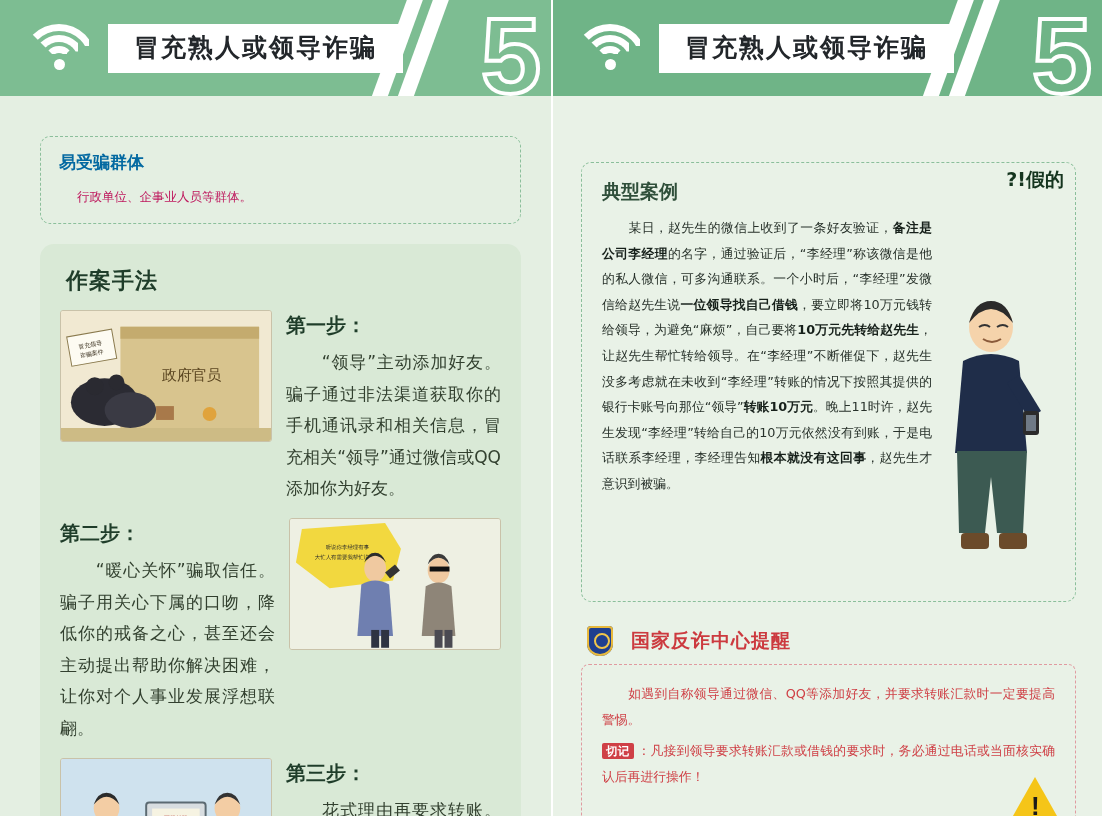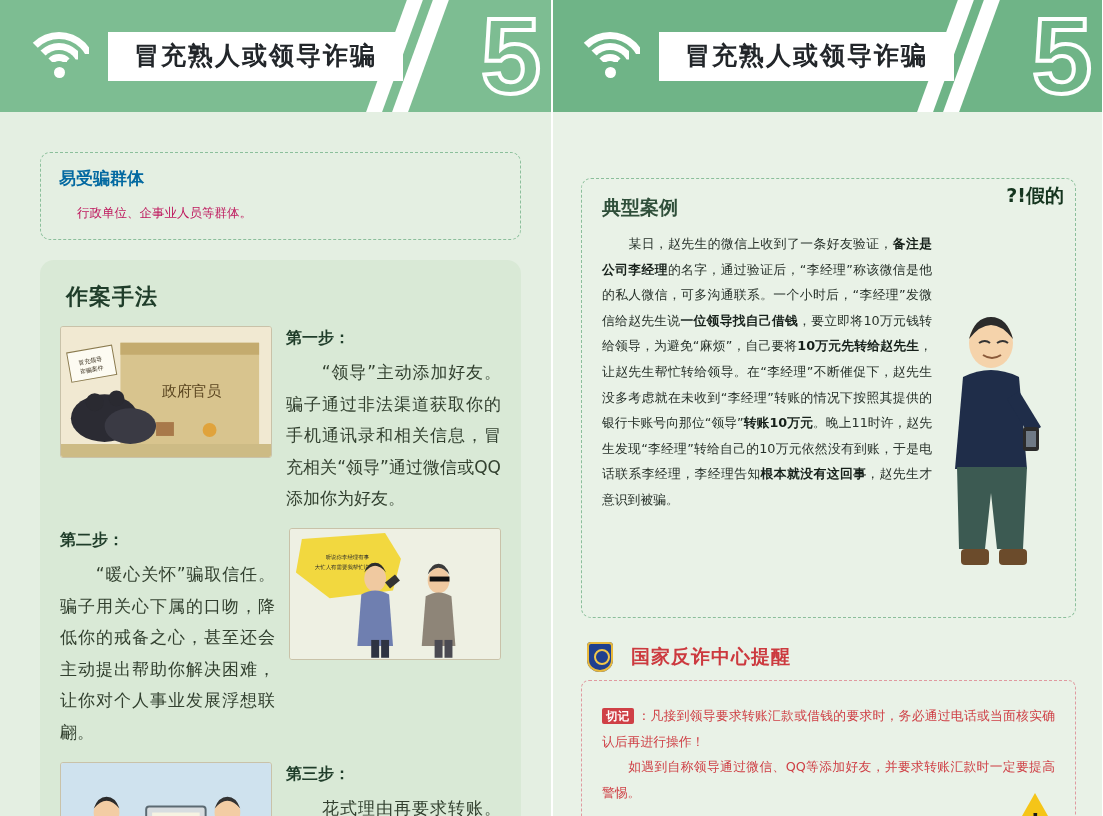--- a/index.html
+++ b/index.html
@@ -25,21 +25,21 @@
   .panel.left  { background: #e4efe2; }
   .panel.right { background: #e9f2e7; }
   .gutter {
     position: absolute; left: 551px; top: 0;
     width: 2px; height: 816px; background: #ffffff; z-index: 40;
   }
 
   
   .header {
     position: relative;
-    height: 112px;
+    height: 96px;
     background: #7dbd92;
     overflow: hidden;
   }
   .panel.right .header { background: #6fb487; }
 
   .hdr-inner {
     position: absolute; inset: 0;
     display: flex; align-items: center;
   }
 
@@ -146,21 +146,21 @@
     flex: 0 0 auto;
     width: 212px; height: 132px;
     border-radius: 3px;
     overflow: hidden;
     position: relative;
     background: #efe7cf;
     border: 1px solid #c9c2a9;
   }
   .step-text { flex: 1 1 auto; padding-top: 2px; }
   .step-h {
-    font-size: 16px;
+    font-size: 20px;
     font-weight: bold;
     color: #1f3d2a;
     margin-bottom: 8px;
   }
   .step-p {
     font-size: 17px;
     line-height: 1.85;
     color: #32402f;
     text-align: justify;
   }
@@ -439,22 +439,22 @@
           </svg>
         </div>
       </div>
 
       <div class="remind-head">
         <div class="badge"></div>
         <div class="remind-title">国家反诈中心提醒</div>
       </div>
 
       <div class="remind-box">
+        <div class="remind-p">　　如遇到自称领导通过微信、QQ等添加好友，并要求转账汇款时一定要提高警惕。</div>
         <div class="remind-p" style="margin-top:6px;">
           <span class="tag">切记</span><span>：凡接到领导要求转账汇款或借钱的要求时，务必通过电话或当面核实确认后再进行操作！</span>
         </div>
-        <div class="remind-p">　　如遇到自称领导通过微信、QQ等添加好友，并要求转账汇款时一定要提高警惕。</div>
         <div class="warn"></div>
       </div>
 
     </div>
   </div>
 </div>
 
 </body></html>

